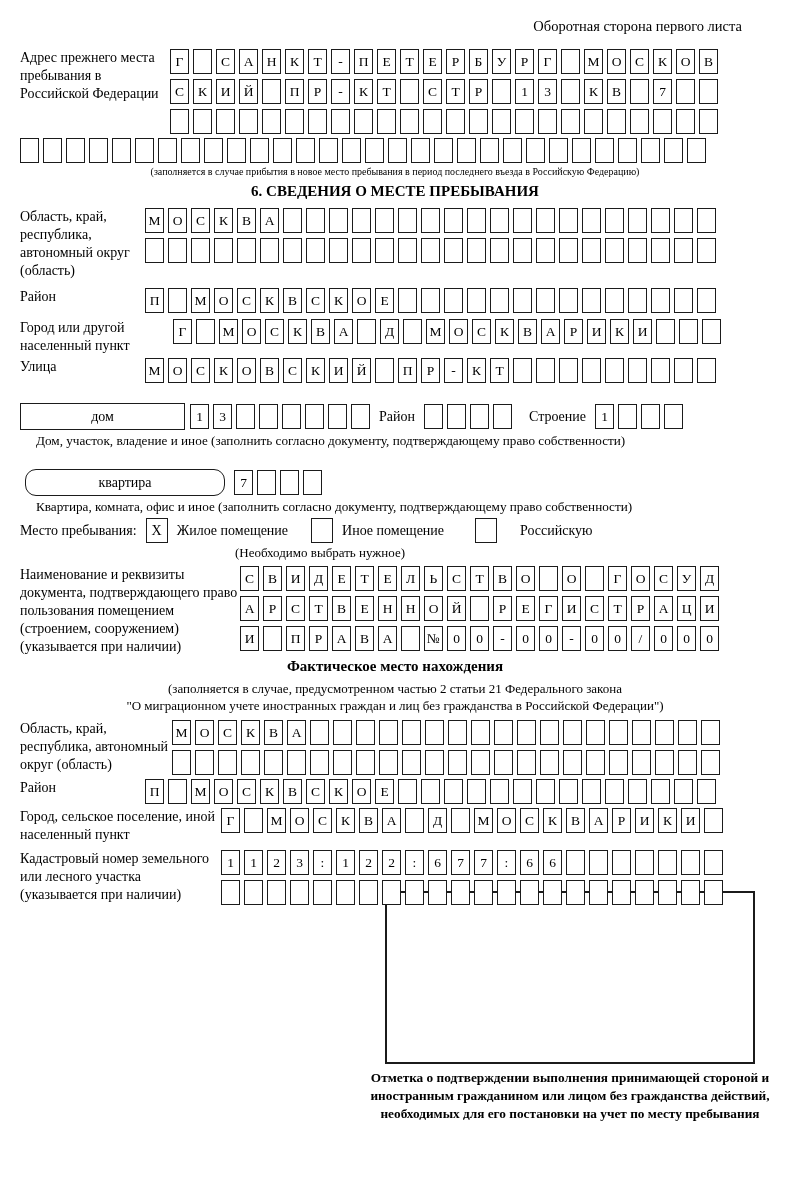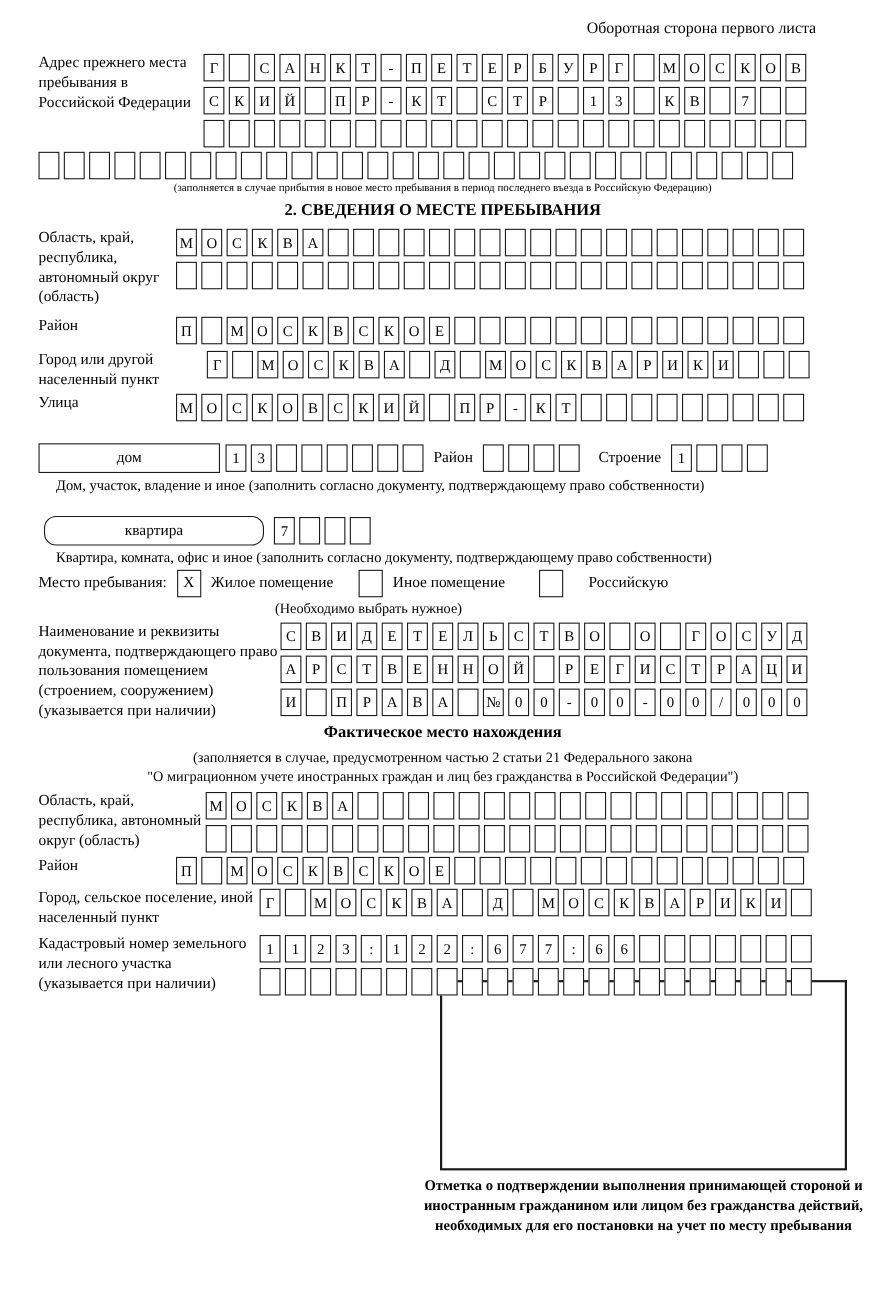--- a/index.html
+++ b/index.html
@@ -1,18 +1,18 @@
 <!DOCTYPE html>
 <html><head>
 <meta charset="utf-8">
 <style>
   html,body{margin:0;padding:0;background:#fff;}
   .page{
     width:800px;height:1180px;box-sizing:border-box;
-    padding:18px 30px 0 35px;
+    padding:18px 30px 0 20px;
     font-family:"Liberation Serif","DejaVu Serif",serif;
     color:#000;background:#fff;overflow:hidden;position:relative;
   }
   .hdr-right{text-align:right;font-size:14.5px;margin-right:28px;margin-bottom:14px;}
   .field{display:flex;align-items:flex-start;}
   .flabel{font-size:14px;line-height:18px;flex:0 0 auto;}
   .rows{display:flex;flex-direction:column;gap:5px;}
   .cells{display:flex;gap:4px;}
   .cell{
     flex:0 0 auto;width:19px;height:25px;box-sizing:border-box;
@@ -165,21 +165,21 @@
       <span class="cell"></span>
       <span class="cell"></span>
       <span class="cell"></span>
       <span class="cell"></span>
       <span class="cell"></span>
       <span class="cell"></span>
       <span class="cell"></span>
     </div>
   <div class="note-c">(заполняется в случае прибытия в новое место пребывания в период последнего въезда в Российскую Федерацию)</div>
 
-  <div class="sec-title">2. СВЕДЕНИЯ О МЕСТЕ ПРЕБЫВАНИЯ</div>
+  <div class="sec-title">6. СВЕДЕНИЯ О МЕСТЕ ПРЕБЫВАНИЯ</div>
 
   <div class="field mb8">
     <div class="flabel lw125">Область, край, республика, автономный округ (область)</div>
     <div class="rows">
       <div class="cells">
           <span class="cell">М</span>
           <span class="cell">О</span>
           <span class="cell">С</span>
           <span class="cell">К</span>
           <span class="cell">В</span>

